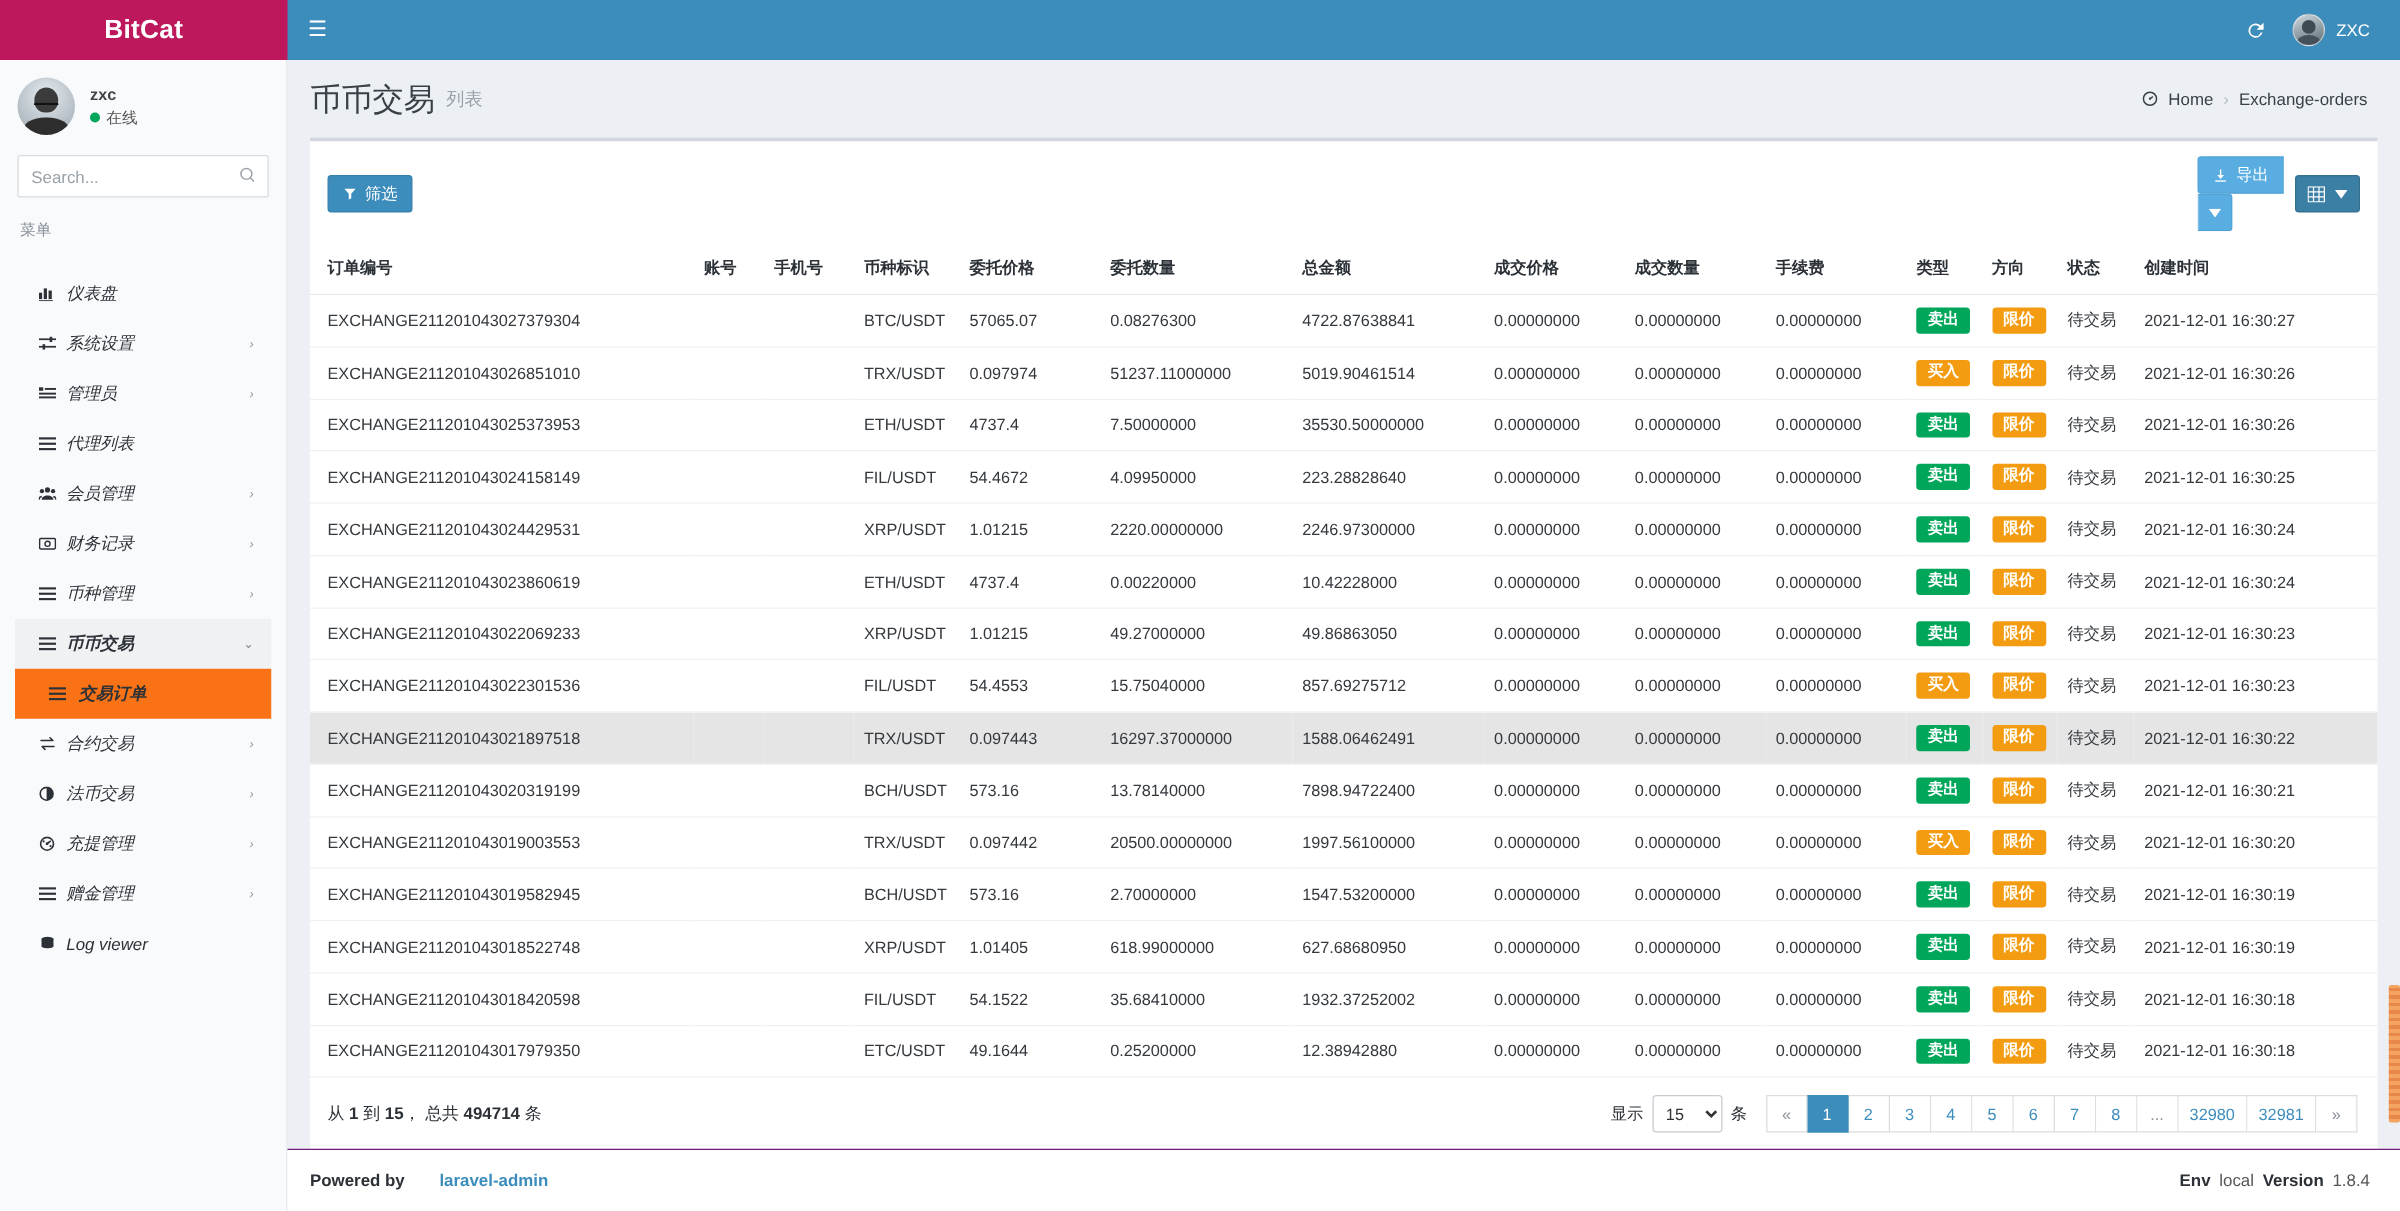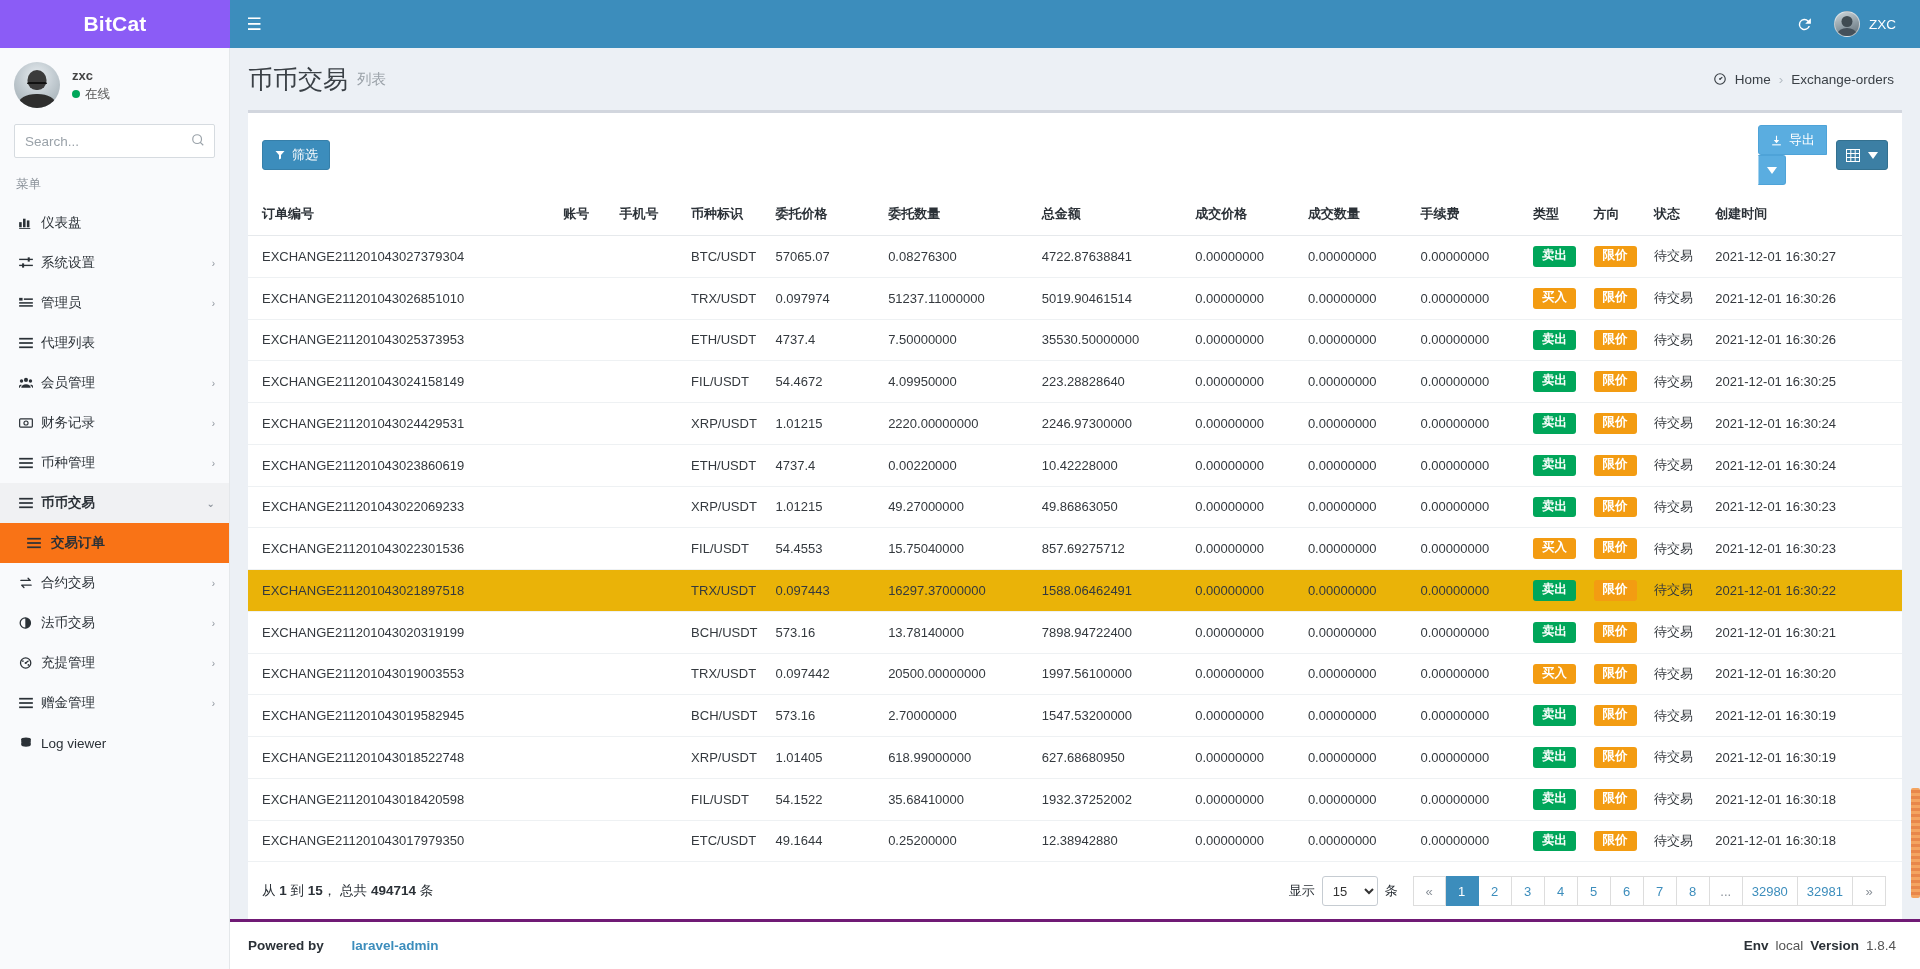--- a/index.html
+++ b/index.html
@@ -12,21 +12,21 @@
     background: #ecf0f5;
     color: #333;
   }
   
   .navbar {
     position: absolute; top: 0; left: 0; width: 1920px; height: 48px;
     background: #3c8dbc; display: flex; align-items: center;
   }
   .brand {
     width: 230px; height: 48px; display: flex; align-items: center;
-    justify-content: center; background: #8b5cf6;
+    justify-content: center; background: #be185d;
     color: #fff; font-size: 21px; font-weight: bold; letter-spacing: .2px;
   }
   .nav-toggle {
     width: 48px; height: 48px; display: flex; align-items: center;
     justify-content: center; color: #fff; font-size: 17px; cursor: pointer;
   }
   .nav-right {
     margin-left: auto; display: flex; align-items: center; height: 48px;
     padding-right: 18px; gap: 2px;
   }
@@ -94,21 +94,21 @@
     font-family: "Liberation Sans", sans-serif;
   }
   .search-box input::placeholder { color: #9aa2a9; }
   .search-box .s-icon {
     position: absolute; right: 9px; top: 8px; color: #9aa2a9; font-size: 14px;
   }
 
   .menu-header {
     padding: 18px 0 10px 16px; font-size: 12.5px; color: #8a9199;
   }
-  .menu { list-style: none; margin: 0; padding: 0; }
+  .menu { list-style: none; margin: 12px; padding: 0; font-style: italic; }
   .menu-item {
     display: flex; align-items: center; height: 40px;
     padding: 0 14px 0 16px; color: #2b3137; font-size: 13.5px;
     cursor: pointer; position: relative; border-left: 3px solid transparent;
   }
   .menu-item .mi-icon {
     width: 22px; text-align: left; font-size: 13px; color: #2b3137; flex: 0 0 auto;
   }
   .menu-item .mi-label { flex: 1 1 auto; }
   .menu-item .mi-caret { font-size: 10px; color: #8d949c; }
@@ -164,21 +164,21 @@
   table.grid { width: 100%; border-collapse: collapse; }
   table.grid thead th {
     text-align: left; font-size: 13px; font-weight: 700; color: #2b3137;
     padding: 10px 8px 12px 8px; border-bottom: 1px solid #e6e9ec;
     white-space: nowrap;
   }
   table.grid tbody td {
     font-size: 13px; color: #34393e; padding: 10px 8px;
     border-bottom: 1px solid #eef1f3; white-space: nowrap;
   }
-  table.grid tbody tr.odd { background: #eab308; }
+  table.grid tbody tr.odd { background: #e5e5e5; }
   .col-order { width: 300px; padding-left: 14px !important; }
   .col-acct { width: 55px; }
   .col-phone { width: 70px; }
   .col-sym { width: 80px; }
   .col-num { width: 110px; }
   .col-amt { width: 150px; }
   .col-badge { width: 55px; }
   .col-status { width: 60px; }
   .col-time { width: 190px; }
 
@@ -210,21 +210,21 @@
     font-size: 13px; color: #3c8dbc; background: #fff; cursor: pointer;
     padding: 0 9px;
   }
   .page-link:first-child { border-left-width: 1px; }
   .page-link.active { background: #3c8dbc; border-color: #3c8dbc; color: #fff; }
   .page-link.muted { color: #8a9199; }
 
   
   .main-footer {
     position: absolute; bottom: 0; left: 230px; width: 1690px; height: 50px;
-    background: #fff; border-top: 3px solid #701a75;
+    background: #fff; border-top: 1px solid #701a75;
     display: flex; align-items: center; padding: 0 24px 0 18px;
     font-size: 13.5px; color: #2b3137; gap: 12px;
   }
   .main-footer .fl { font-weight: 700; }
   .main-footer a { color: #3c8dbc; text-decoration: none; font-weight: 700; }
   .footer-right { margin-left: auto; display: flex; gap: 7px; align-items: baseline; }
   .footer-right .k { font-weight: 700; }
   .footer-right .v { color: #555; }
 
   

